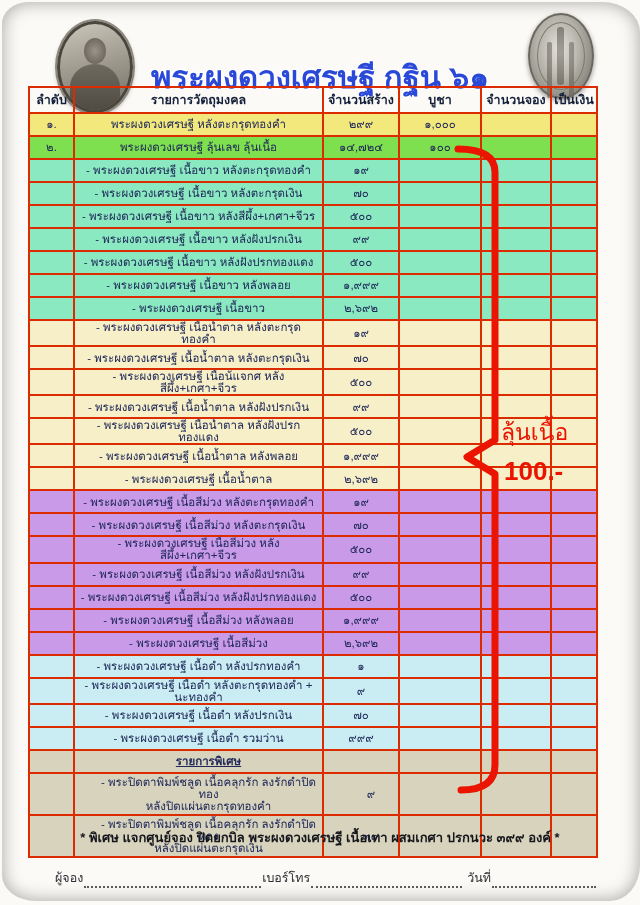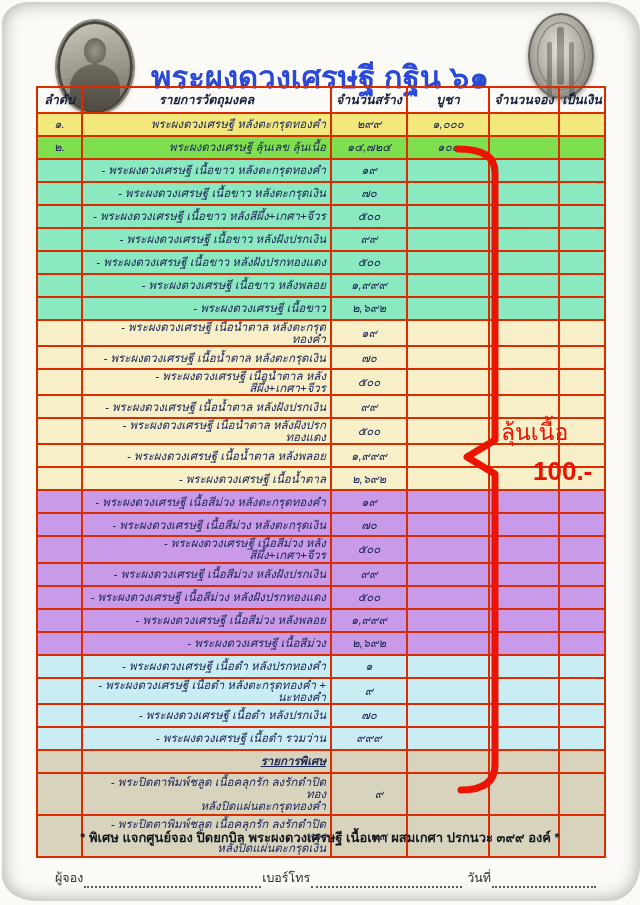--- a/index.html
+++ b/index.html
@@ -31,36 +31,36 @@
         box-shadow:0 2px 5px rgba(0,0,0,.4);}
   .coin:after{content:"";position:absolute;inset:7px;border:1px solid #7d7a70;border-radius:50%;
         background:radial-gradient(ellipse at 50% 45%, rgba(255,255,255,.25), transparent 60%);}
   .coin:before{content:"";position:absolute;left:27px;top:12px;width:7px;height:58px;background:rgba(110,106,96,.8);
         box-shadow:-11px 14px 0 -1px rgba(110,106,96,.7),11px 14px 0 -1px rgba(110,106,96,.7);border-radius:3px;}
   
   .title{position:absolute;left:0;right:0;top:40px;margin:12px;text-align:center;
          font-size:31px;font-weight:bold;color:var(--title);
          text-shadow:-1px -1px 0 #fff,1px -1px 0 #fff,-1px 1px 0 #fff,1px 1px 0 #fff,0 0 6px #fff;}
   
-  .order-table{position:absolute;left:36px;top:86px;width:568px;border-collapse:collapse;table-layout:fixed;font-style:italic;}
+  .order-table{position:absolute;left:28px;top:86px;width:568px;border-collapse:collapse;table-layout:fixed;}
   .order-table th,.order-table td{border:2px solid var(--border);overflow:hidden;}
   .order-table th{height:22px;padding:1px 1px;font-size:12.5px;font-weight:bold;color:#14203a;background:transparent;}
   .order-table td{height:21px;padding:0 4px;font-size:11.5px;line-height:1.05;color:#20295a;}
   tr.tall td{height:40px;}
   td.no,td.qty,td.price,td.reserve,td.amount{text-align:center;}
-  td.item{text-align:right;}
+  td.item{text-align:center;}
   tr.c-yellow td{background:var(--yellow);} tr.c-green td{background:var(--green);}
   tr.c-mint td{background:var(--mint);}     tr.c-cream td{background:var(--cream);}
   tr.c-purple td{background:var(--purple);} tr.c-cyan td{background:var(--cyan);}
   tr.c-gray td{background:var(--gray);padding-left:24px;}
   tr.section td.item div{font-weight:bold;text-decoration:underline;}
   
   .bracket{position:absolute;left:0;top:0;pointer-events:none;}
   .ann-label{position:absolute;left:501px;top:414px;font-size:23px;font-weight:normal;color:var(--annotation);}
-  .ann-price{position:absolute;left:504px;top:456px;font-size:26px;font-weight:bold;color:var(--annotation);margin-left:29px;}
+  .ann-price{position:absolute;left:504px;top:456px;font-size:26px;font-weight:bold;color:var(--annotation);}
   
   .footnote{position:absolute;left:0;right:0;top:827px;text-align:center;font-size:13px;font-weight:bold;color:#15151c;}
   .signature{position:absolute;left:54px;right:44px;top:868px;display:flex;align-items:flex-end;
              font-size:12.5px;color:#2e2e33;}
   .signature .lbl{white-space:nowrap;padding:0 1px;}
   .dots{border-bottom:2px dotted #5a5a5a;height:12px;}
   .d1{flex:1.7;} .d2{flex:1.45;margin-right:4px;} .d3{flex:1;}
 </style>
 </head>
 <body>
@@ -202,21 +202,21 @@
             <div>- พระผงดวงเศรษฐี เนื้อน้ำตาล หลังตะกรุดเงิน</div>
           </td>
           <td class="qty">๗๐</td>
           <td class="price"></td>
           <td class="reserve"></td>
           <td class="amount"></td>
         </tr>
         <tr class="c-cream">
           <td class="no"></td>
           <td class="item">
-            <div>- พระผงดวงเศรษฐี เนื้อน้ำตาล หลังสีผึ้ง+เกศา+จีวร</div>
+            <div>- พระผงดวงเศรษฐี เนื้อน้แจกศ หลังสีผึ้ง+เกศา+จีวร</div>
           </td>
           <td class="qty">๕๐๐</td>
           <td class="price"></td>
           <td class="reserve"></td>
           <td class="amount"></td>
         </tr>
         <tr class="c-cream">
           <td class="no"></td>
           <td class="item">
             <div>- พระผงดวงเศรษฐี เนื้อน้ำตาล หลังฝังปรกเงิน</div>

